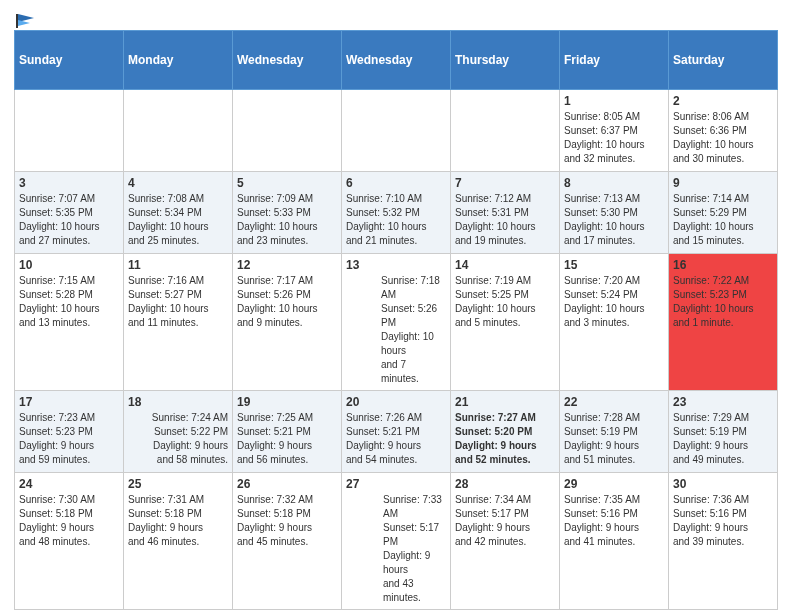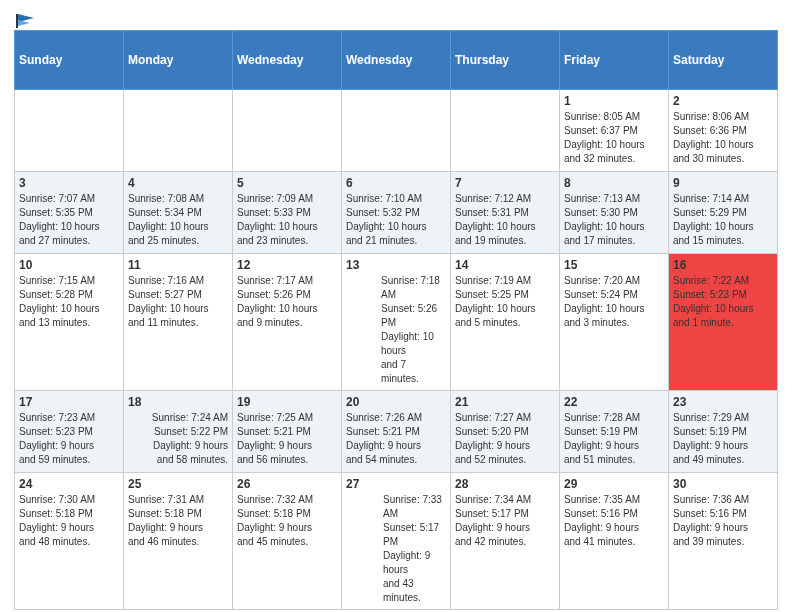--- a/index.html
+++ b/index.html
@@ -279,21 +279,21 @@
           </td>
           <td style="background: rgb(238, 243, 248);">
             <span class="day-num">20</span>
             <div class="day-info" style="white-space: pre-line;">Sunrise: 7:26 AM
 Sunset: 5:21 PM
 Daylight: 9 hours
 and 54 minutes.</div>
           </td>
           <td style="background: rgb(238, 243, 248);">
             <span class="day-num">21</span>
-            <div class="day-info" style="white-space: pre-line;">Sunrise: 7:27 AM
+            <div class="day-info" style="white-space: pre-line; font-weight: bold;">Sunrise: 7:27 AM
 Sunset: 5:20 PM
 Daylight: 9 hours
 and 52 minutes.</div>
           </td>
           <td style="background: rgb(238, 243, 248);">
             <span class="day-num">22</span>
             <div class="day-info" style="white-space: pre-line;">Sunrise: 7:28 AM
 Sunset: 5:19 PM
 Daylight: 9 hours
 and 51 minutes.</div>

